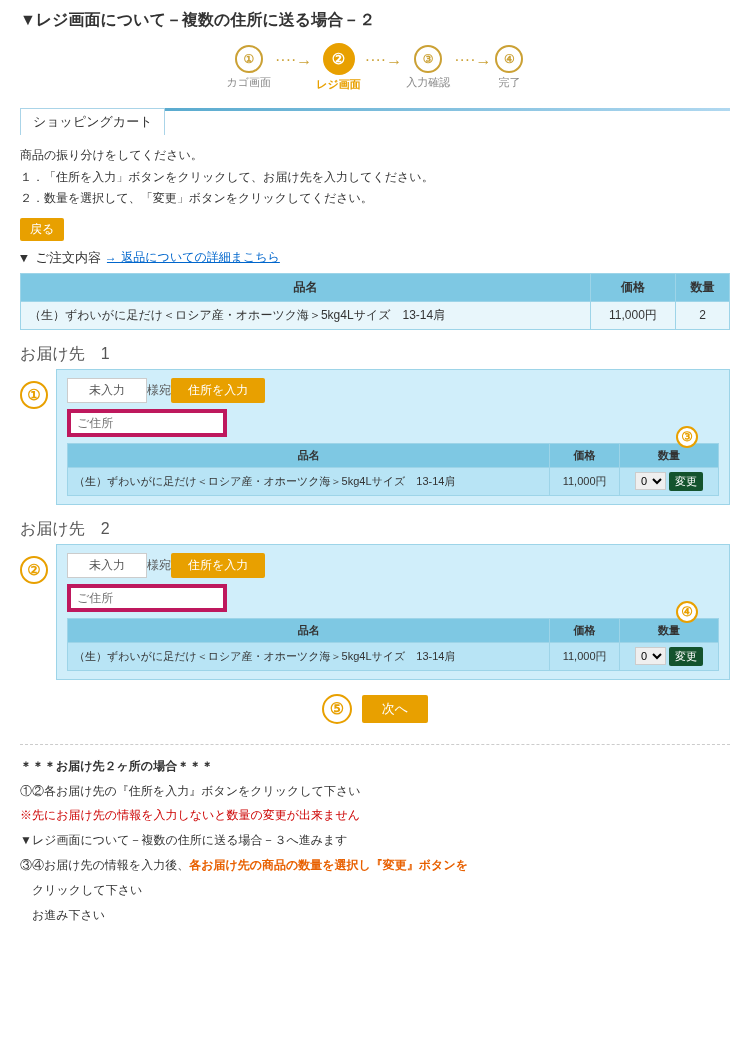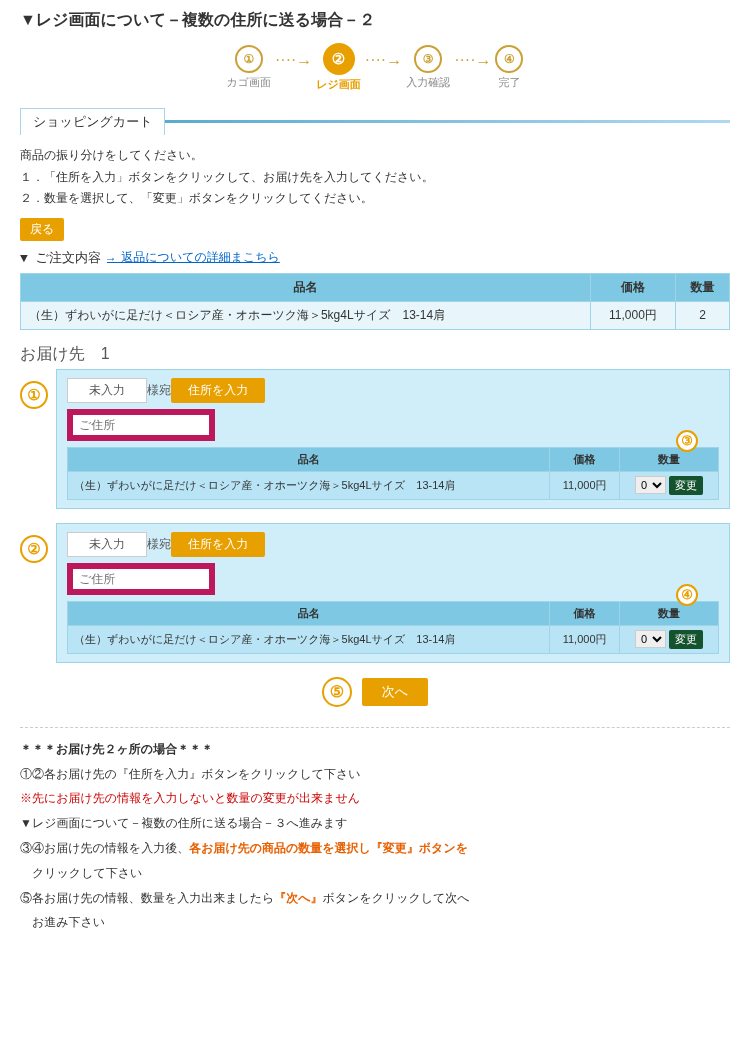--- a/index.html
+++ b/index.html
@@ -61,21 +61,20 @@
       font-weight: bold;
     }
     .step-arrow {
       color: #cba135;
       font-size: 16px;
       margin: 0 4px;
       padding-bottom: 16px;
     }
     .shopping-cart-header {
       display: flex;
-      align-items: center;
       margin-bottom: 10px;
     }
     .shopping-cart-label {
       background: #fff;
       border: 1px solid #aad4e8;
       border-bottom: none;
       padding: 4px 12px;
       font-size: 13px;
       color: #333;
       white-space: nowrap;
@@ -179,24 +178,24 @@
       border: none;
       padding: 4px 17px;
       font-size: 12px;
       cursor: pointer;
       border-radius: 2px;
     }
     .address-field-row {
       margin-bottom: 6px;
     }
     .address-input {
-      border: 6px solid #be185d;
+      border: 4px solid #be185d;
       padding: 3px 6px;
       font-size: 12px;
-      width: 148px;
+      width: 160px;
       background: #fff;
     }
     
     .delivery-table {
       width: 100%;
       border-collapse: collapse;
       margin-top: 4px;
     }
     .delivery-table th {
       background: #7ec8e3;
@@ -398,20 +397,21 @@
             </td>
           </tr>
         </tbody>
       </table>
     </div>
   </div>
 </div>
 
 
 <div class="delivery-block">
+  <div class="delivery-number-label">お届け先　2</div>
   <div style="display:flex; align-items:flex-start; gap:8px;">
     <div style="padding-top:12px;">
       <span class="annotation-circle">②</span>
     </div>
     <div class="delivery-inner" style="flex:1;">
       <div class="delivery-name-row">
         <div class="uninputted-label">未入力</div>
         <div class="sama-label">様宛</div>
         <button class="address-input-btn">住所を入力</button>
       </div>
@@ -462,20 +462,17 @@
   <p class="bold-text">＊＊＊お届け先２ヶ所の場合＊＊＊</p>
   <p>
     <span>①②各お届け先の『住所を入力』ボタンをクリックして下さい</span>
   </p>
   <p class="red-text">※先にお届け先の情報を入力しないと数量の変更が出来ません</p>
   <p>▼レジ画面について－複数の住所に送る場合－３へ進みます</p>
   <p>
     <span>③④お届け先の情報を入力後、</span><span class="orange-bold">各お届け先の商品の数量を選択し『変更』ボタンを</span>
   </p>
   <p>　クリックして下さい</p>
-  <p>
-    <span>⑤各お届け先の情報、数量を入力出来ましたら</span><span class="orange-bold">『次へ』</span><span>ボタンをクリックして次へ</span>
-  </p>
   <p>　お進み下さい</p>
 </div>
 
 
 
 
 </body></html>

